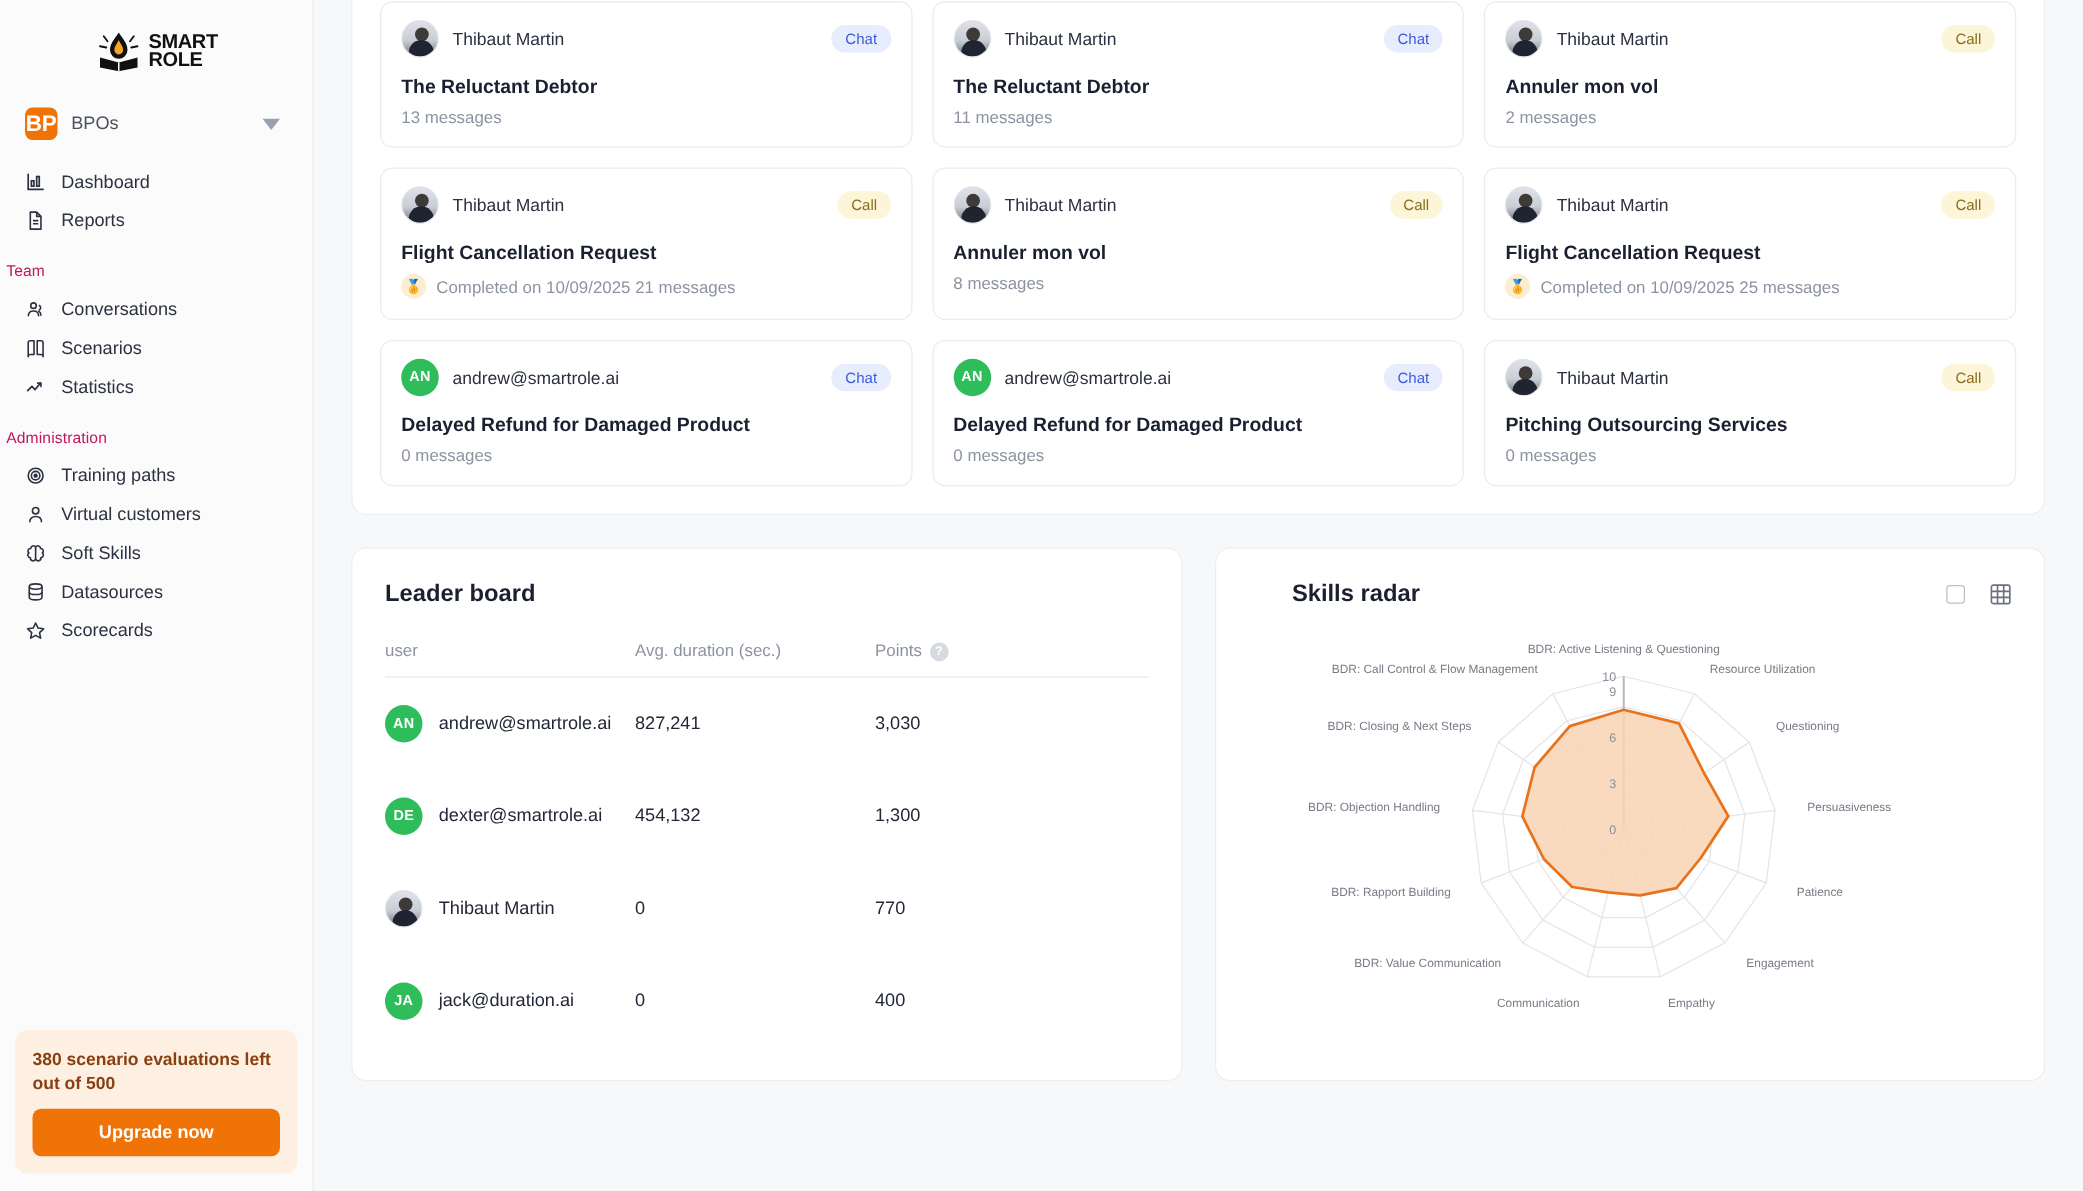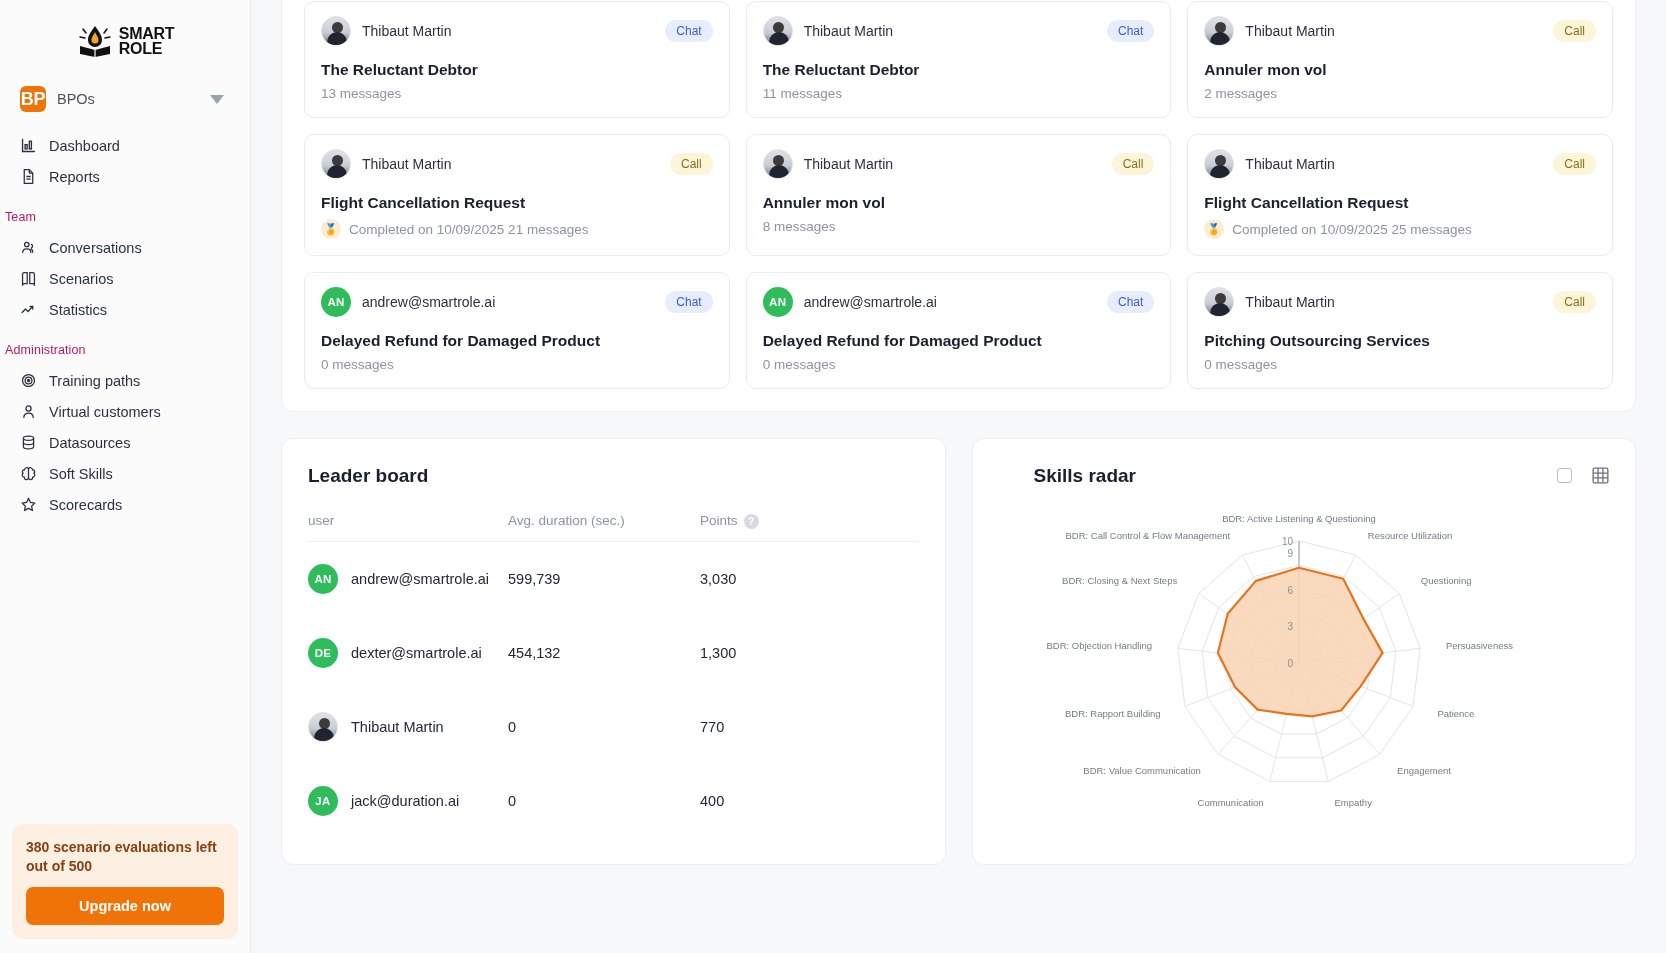--- a/index.html
+++ b/index.html
@@ -212,33 +212,33 @@
       </div>
       <div class="nav-item">
         <svg width="17" height="17" viewBox="0 0 20 20" fill="none" stroke="#2c3140" stroke-width="1.5" stroke-linecap="round">
           <circle cx="10" cy="6.5" r="3"></circle>
             <path d="M4.5 17c0-3.2 2.4-5 5.5-5s5.5 1.8 5.5 5"></path>
         </svg>
         <span>Virtual customers</span>
       </div>
       <div class="nav-item">
         <svg width="17" height="17" viewBox="0 0 20 20" fill="none" stroke="#2c3140" stroke-width="1.5">
+          <path d="M10 3.5v13"></path>
+            <path d="M10 4.2A2.6 2.6 0 0 0 5.3 5.6 2.4 2.4 0 0 0 3.6 9.8 2.6 2.6 0 0 0 5 14.4 2.6 2.6 0 0 0 10 15.6"></path>
+            <path d="M10 4.2a2.6 2.6 0 0 1 4.7 1.4 2.4 2.4 0 0 1 1.7 4.2 2.6 2.6 0 0 1-1.4 4.6A2.6 2.6 0 0 1 10 15.6"></path>
+        </svg>
+        <span>Soft Skills</span>
+      </div>
+      <div class="nav-item">
+        <svg width="17" height="17" viewBox="0 0 20 20" fill="none" stroke="#2c3140" stroke-width="1.5">
           <ellipse cx="10" cy="5" rx="6" ry="2.5"></ellipse>
             <path d="M4 5v10c0 1.4 2.7 2.5 6 2.5s6-1.1 6-2.5V5"></path>
             <path d="M4 10c0 1.4 2.7 2.5 6 2.5s6-1.1 6-2.5"></path>
         </svg>
         <span>Datasources</span>
-      </div>
-      <div class="nav-item">
-        <svg width="17" height="17" viewBox="0 0 20 20" fill="none" stroke="#2c3140" stroke-width="1.5">
-          <path d="M10 3.5v13"></path>
-            <path d="M10 4.2A2.6 2.6 0 0 0 5.3 5.6 2.4 2.4 0 0 0 3.6 9.8 2.6 2.6 0 0 0 5 14.4 2.6 2.6 0 0 0 10 15.6"></path>
-            <path d="M10 4.2a2.6 2.6 0 0 1 4.7 1.4 2.4 2.4 0 0 1 1.7 4.2 2.6 2.6 0 0 1-1.4 4.6A2.6 2.6 0 0 1 10 15.6"></path>
-        </svg>
-        <span>Soft Skills</span>
       </div>
       <div class="nav-item">
         <svg width="17" height="17" viewBox="0 0 20 20" fill="none" stroke="#2c3140" stroke-width="1.5" stroke-linejoin="round">
           <path d="M10 2.8l2.3 4.8 5.2.7-3.8 3.6 1 5.2-4.7-2.6-4.7 2.6 1-5.2-3.8-3.6 5.2-.7z"></path>
         </svg>
         <span>Scorecards</span>
       </div>
     </nav>
 
     <div class="upsell">
@@ -416,21 +416,21 @@
             </tr>
           </thead>
           <tbody id="lb-body">
               <tr>
                 <td>
                   <div class="lb-user">
                     <div class="avatar-init">AN</div>
                     <span>andrew@smartrole.ai</span>
                   </div>
                 </td>
-                <td>599,739</td>
+                <td>827,241</td>
                 <td>3,030</td>
               </tr>
               <tr>
                 <td>
                   <div class="lb-user">
                     <div class="avatar-init">DE</div>
                     <span>dexter@smartrole.ai</span>
                   </div>
                 </td>
                 <td>454,132</td>

